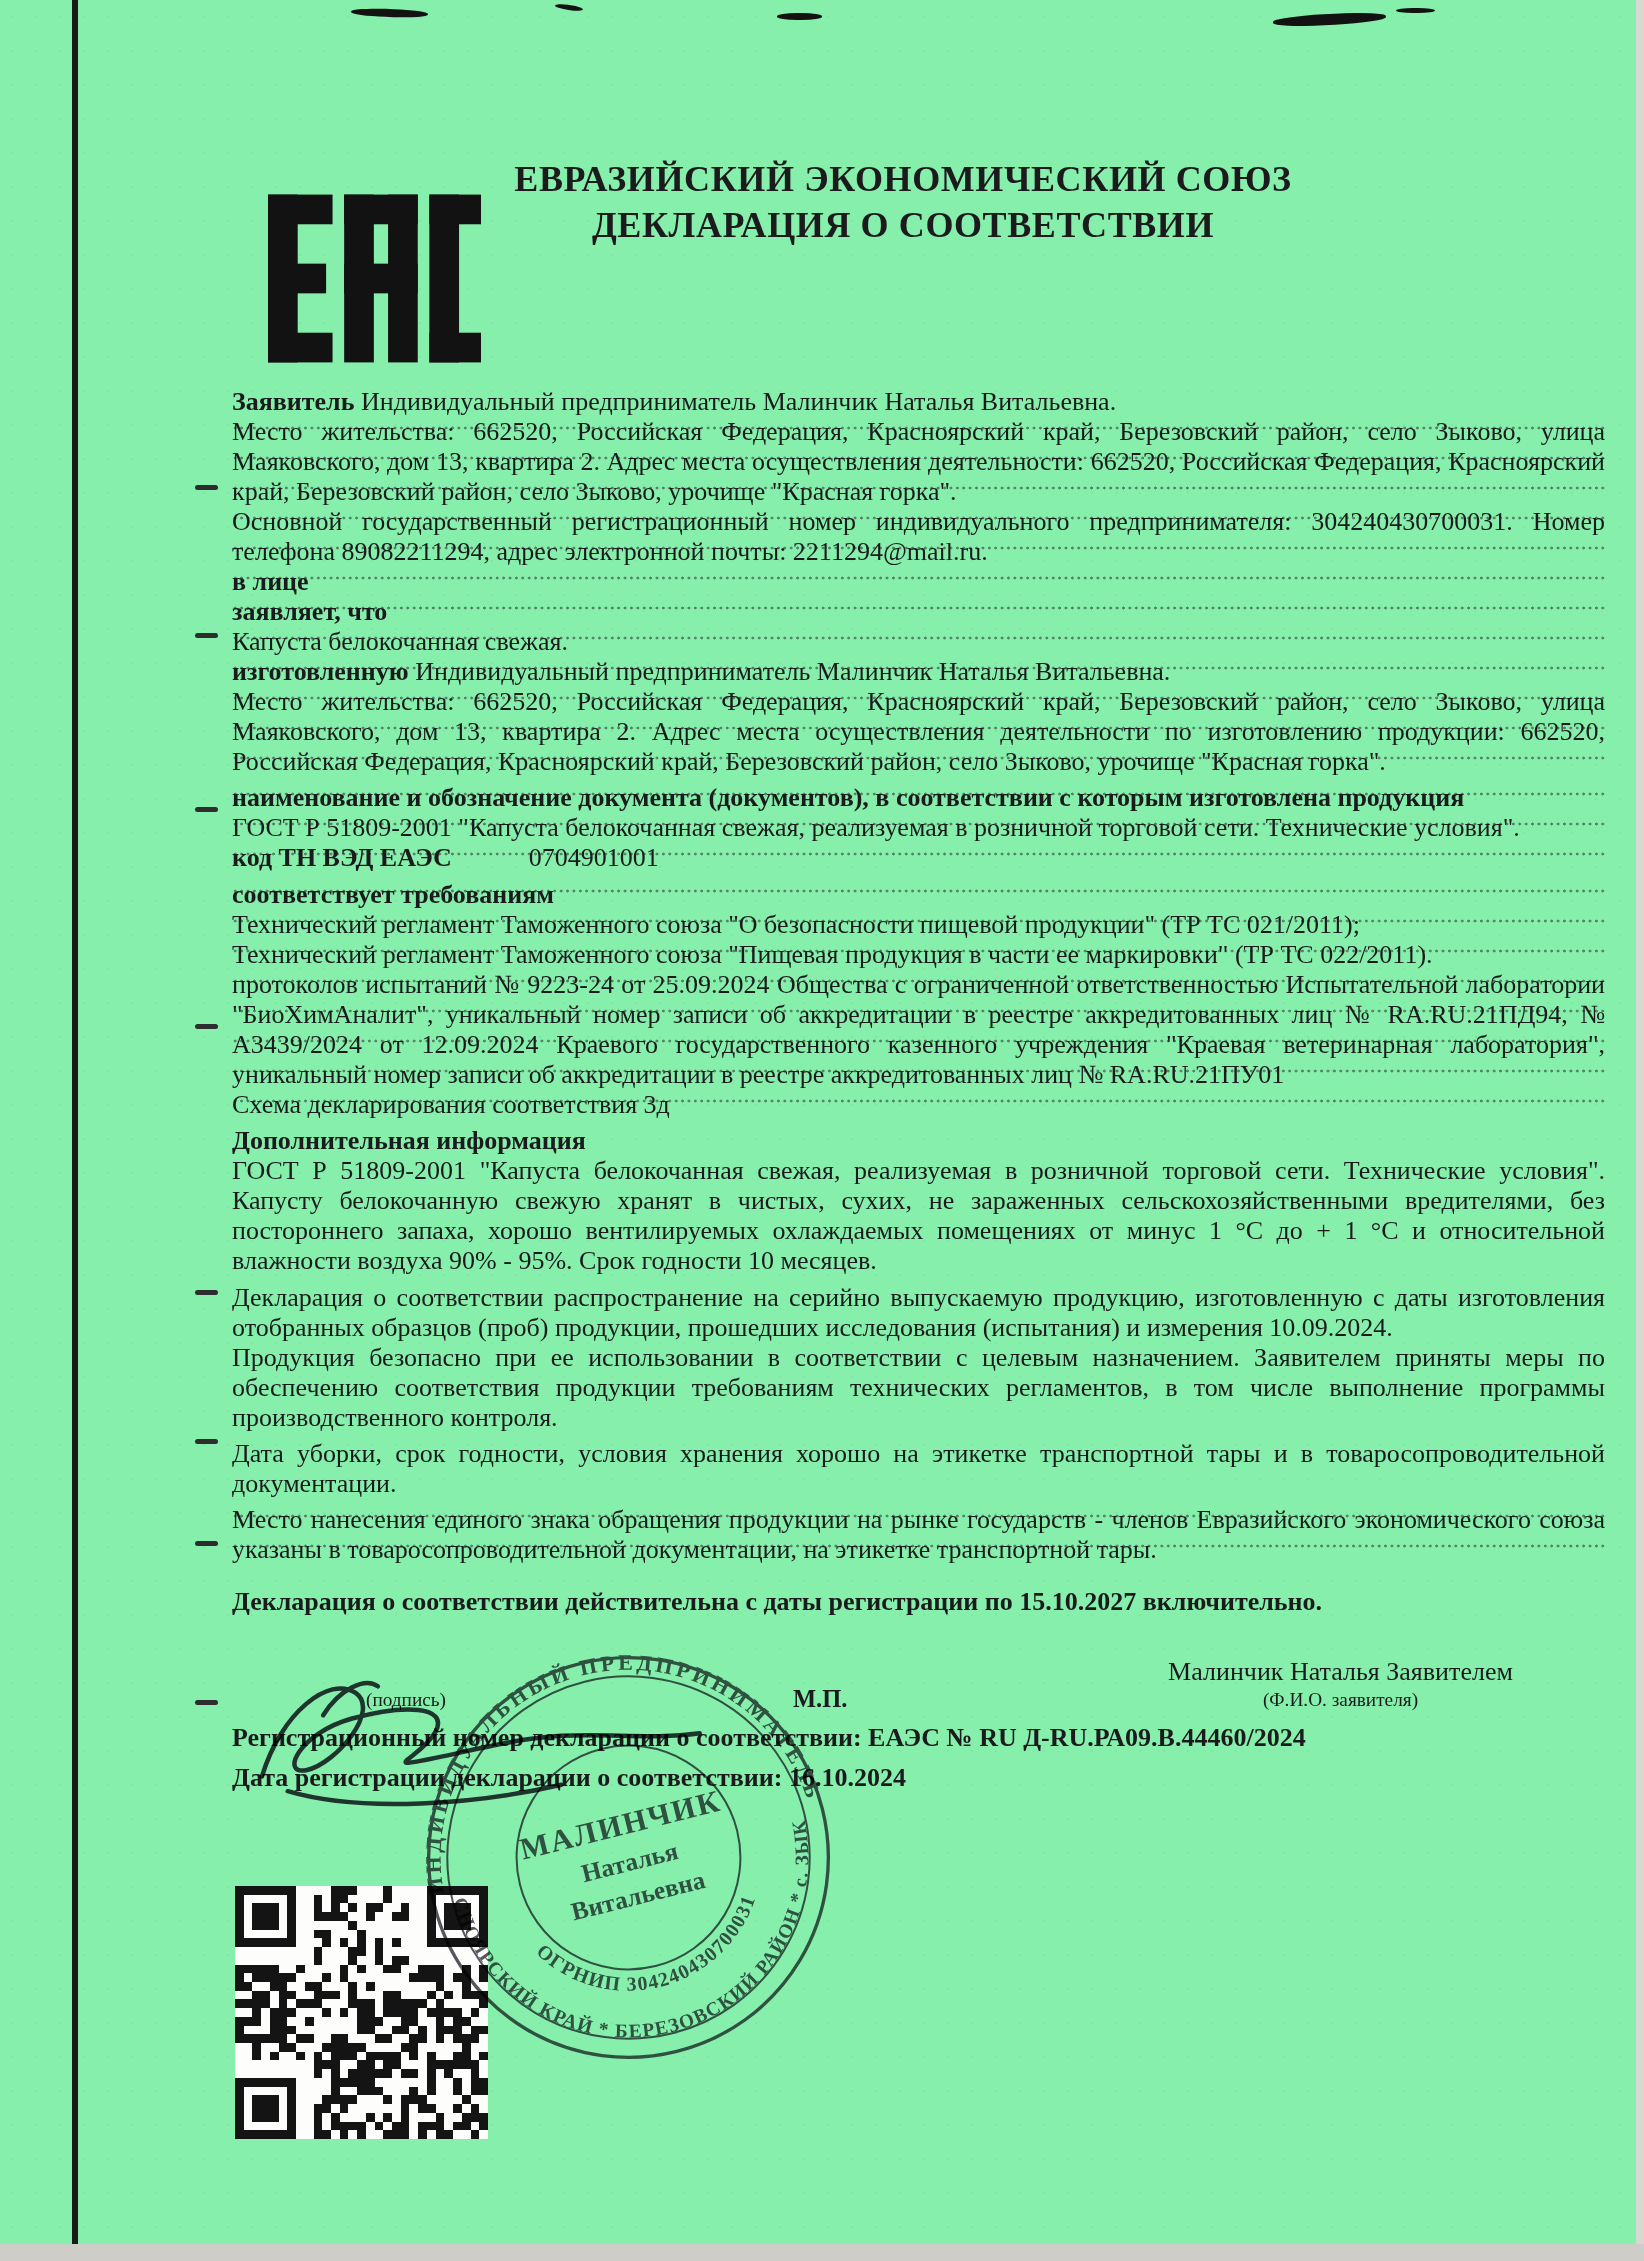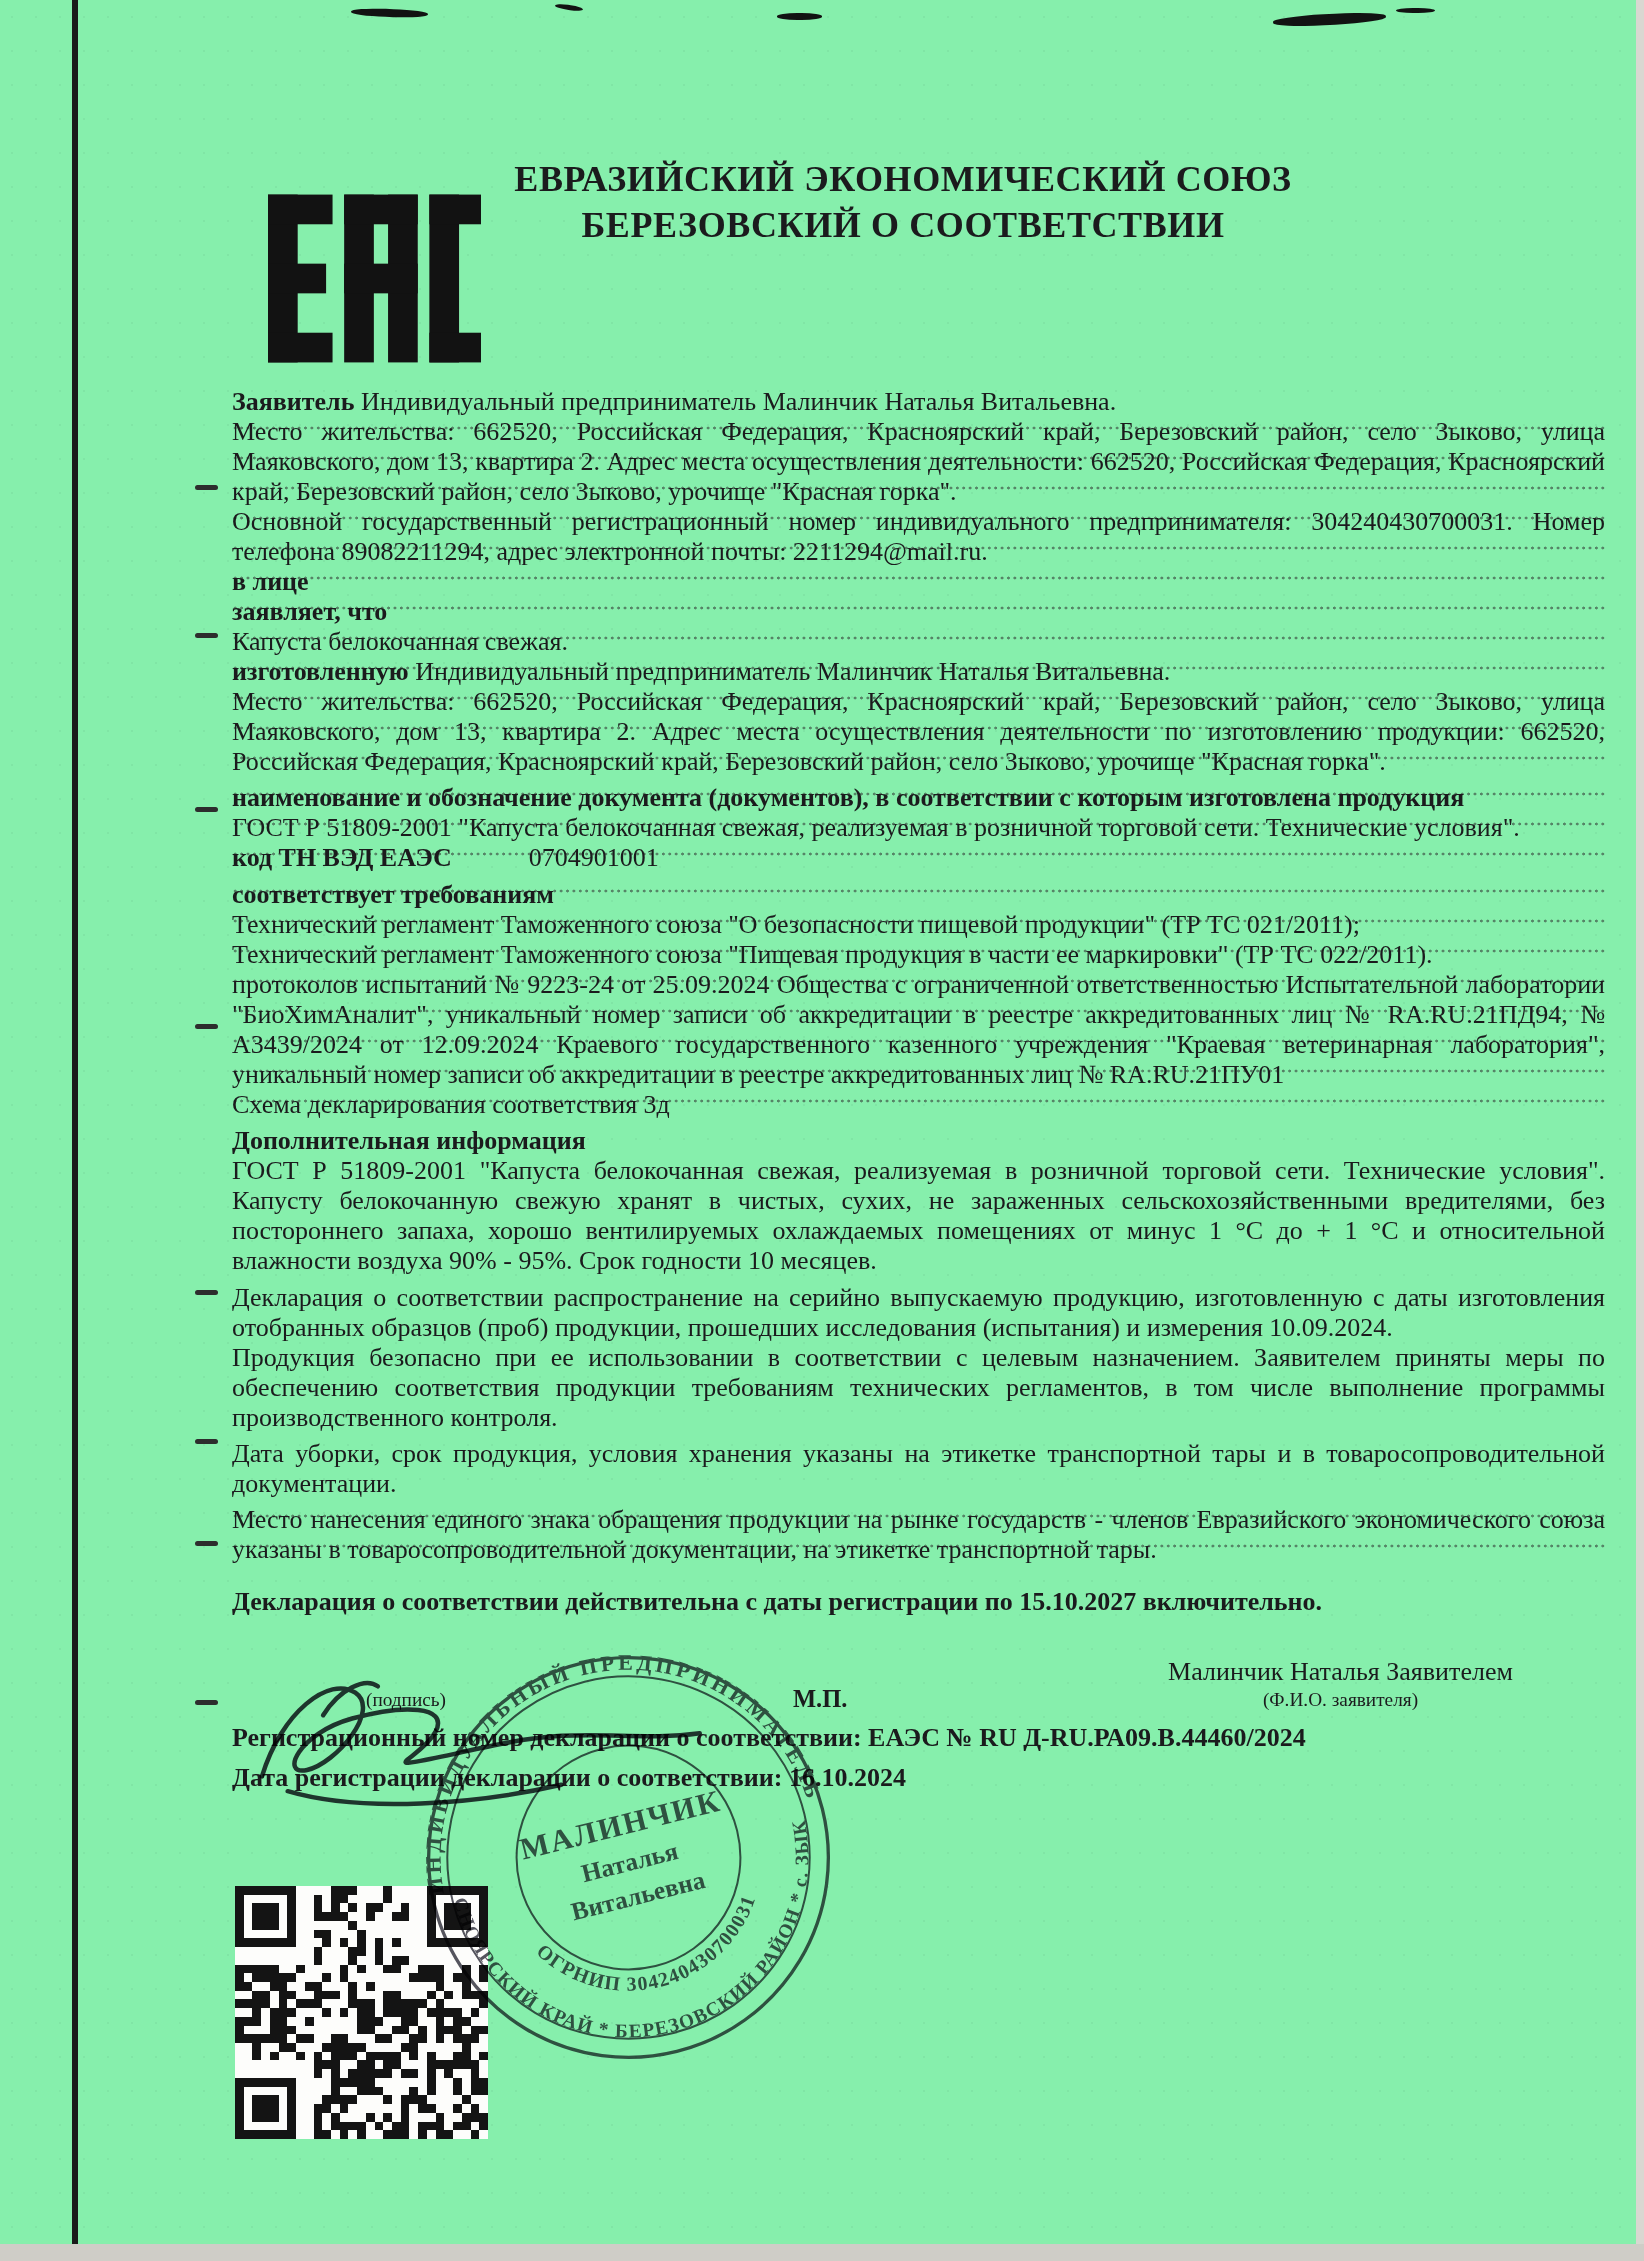--- a/index.html
+++ b/index.html
@@ -121,21 +121,21 @@
       <rect x="118" y="107" width="114" height="46"></rect>
 
       <rect x="250" y="0" width="46" height="260"></rect>
       <rect x="250" y="0" width="80" height="46"></rect>
       <rect x="250" y="214" width="80" height="46"></rect>
     </g>
   </svg>
 
   <div class="titles">
     <div>ЕВРАЗИЙСКИЙ ЭКОНОМИЧЕСКИЙ СОЮЗ</div>
-    <div>БЕРЕЗОВСКИЙ О СООТВЕТСТВИИ</div>
+    <div>ДЕКЛАРАЦИЯ О СООТВЕТСТВИИ</div>
   </div>
 
   <div class="content">
     <p class="para"><b>Заявитель</b> <span>Индивидуальный предприниматель Малинчик Наталья Витальевна.</span></p>
     <p class="para dotted">Место жительства: 662520, Российская Федерация, Красноярский край, Березовский район, село Зыково, улица Маяковского, дом 13, квартира 2. Адрес места осуществления деятельности: 662520, Российская Федерация, Красноярский край, Березовский район, село Зыково, урочище "Красная горка".</p>
     <p class="para dotted">Основной государственный регистрационный номер индивидуального предпринимателя: 304240430700031. Номер телефона 89082211294,  адрес электронной почты: 2211294@mail.ru.</p>
     <p class="para dotted bold">в лице</p>
     <p class="para dotted bold">заявляет, что</p>
     <p class="para dotted">Капуста белокочанная свежая.</p>
     <p class="para dotted"><b>изготовленную</b> <span>Индивидуальный предприниматель Малинчик Наталья Витальевна.</span></p>
@@ -145,21 +145,21 @@
     <p class="para dotted"><b>код ТН ВЭД ЕАЭС</b><span class="code">0704901001</span></p>
     <p class="para dotted bold mt">соответствует требованиям</p>
     <p class="para dotted">Технический регламент Таможенного союза "О безопасности пищевой продукции" (ТР ТС 021/2011);</p>
     <p class="para dotted">Технический регламент Таможенного союза "Пищевая продукция в части ее маркировки" (ТР ТС 022/2011).</p>
     <p class="para dotted">протоколов испытаний № 9223-24 от 25.09.2024 Общества с ограниченной ответственностью Испытательной лаборатории "БиоХимАналит", уникальный номер записи об аккредитации в реестре аккредитованных лиц № RA.RU.21ПД94, № А3439/2024 от 12.09.2024 Краевого государственного казенного учреждения "Краевая  ветеринарная лаборатория", уникальный номер записи об аккредитации в реестре аккредитованных лиц № RA.RU.21ПУ01</p>
     <p class="para dotted">Схема декларирования соответствия 3д</p>
     <p class="para bold mt">Дополнительная информация</p>
     <p class="para">ГОСТ Р 51809-2001 "Капуста белокочанная свежая, реализуемая в розничной торговой сети. Технические условия". Капусту белокочанную свежую хранят в чистых, сухих, не зараженных сельскохозяйственными вредителями, без постороннего запаха, хорошо вентилируемых охлаждаемых помещениях от минус 1 °С до + 1 °С и относительной влажности воздуха  90% - 95%. Срок годности 10 месяцев.</p>
     <p class="para mt">Декларация о соответствии распространение на серийно выпускаемую продукцию, изготовленную с даты изготовления отобранных образцов (проб) продукции, прошедших исследования (испытания) и измерения 10.09.2024.</p>
     <p class="para">Продукция безопасно при ее использовании в соответствии с целевым назначением. Заявителем приняты меры по обеспечению соответствия продукции требованиям технических регламентов, в том числе выполнение программы производственного контроля.</p>
-    <p class="para mt">Дата уборки, срок продукция, условия хранения указаны на этикетке транспортной тары и в товаросопроводительной документации.</p>
+    <p class="para mt">Дата уборки, срок годности, условия хранения хорошо на этикетке транспортной тары и в товаросопроводительной документации.</p>
     <p class="para dotted mt">Место нанесения единого знака обращения продукции на рынке государств - членов Евразийского экономического союза указаны в товаросопроводительной документации, на этикетке транспортной тары.</p>
     <p class="para validity">Декларация о соответствии действительна с даты регистрации по 15.10.2027 включительно.</p>
 
     <div class="sig-row">
       <div class="sig-left">
         <div class="sig-caption">(подпись)</div>
       </div>
       <div class="sig-mp">М.П.</div>
       <div class="sig-right">
         <div class="sig-name">Малинчик Наталья Заявителем</div>

